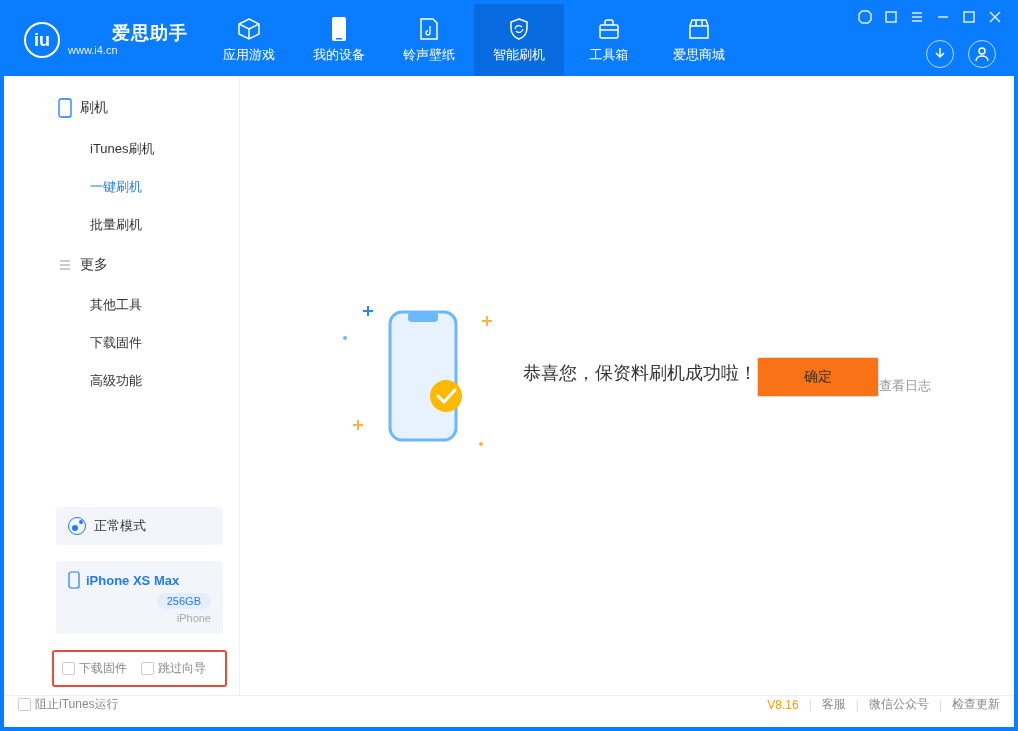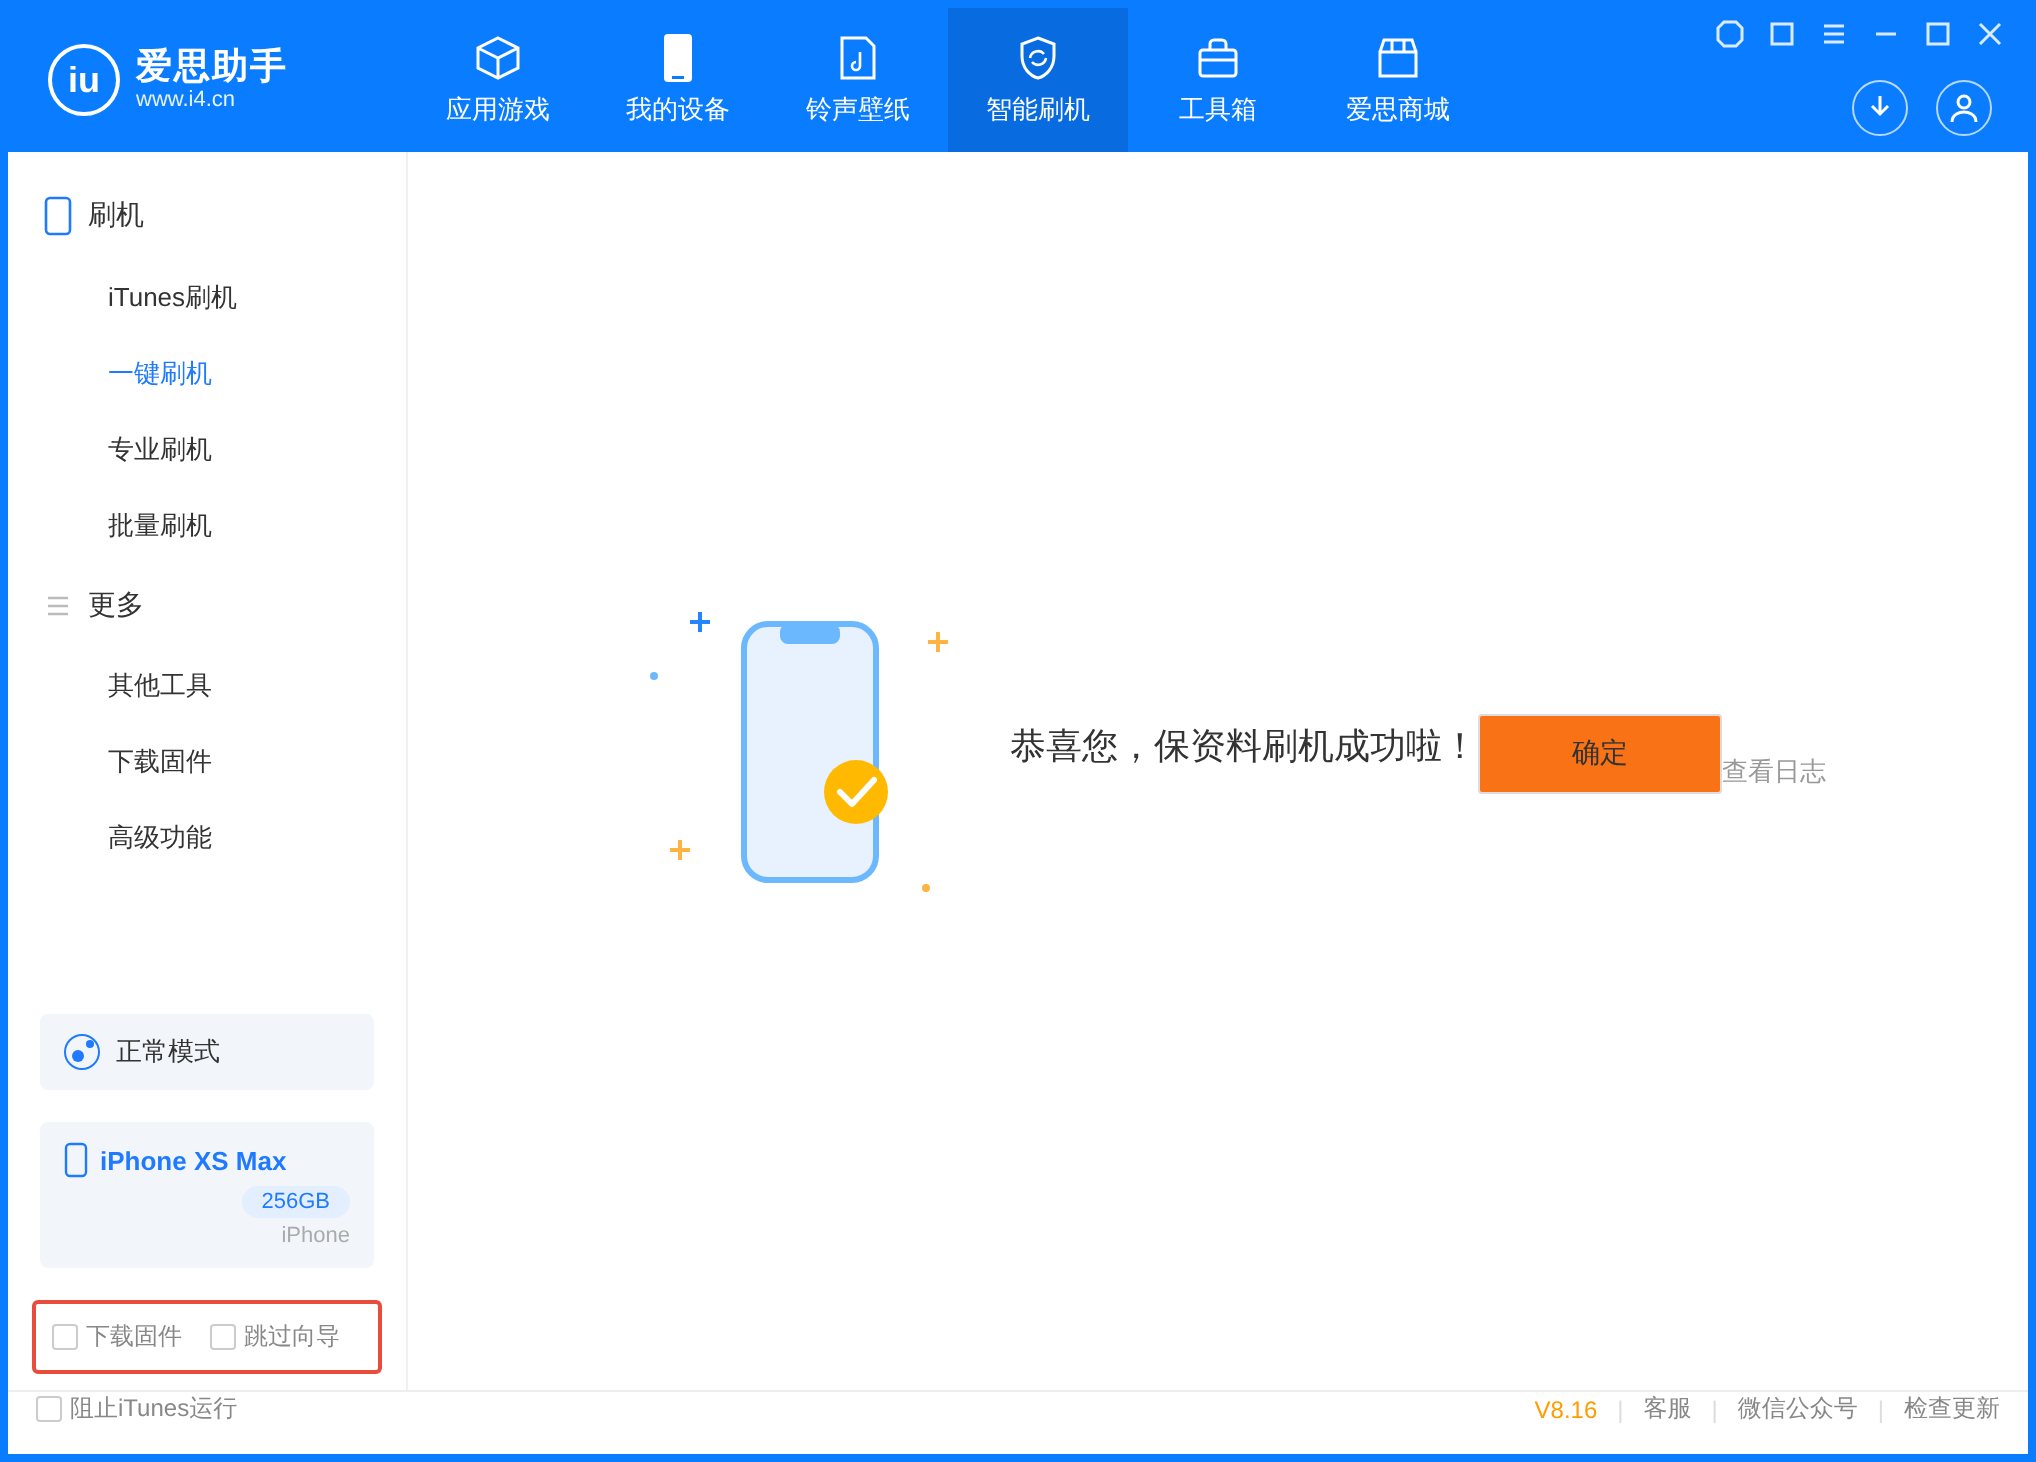--- a/index.html
+++ b/index.html
@@ -4,39 +4,39 @@
 <style>
 * { margin: 0; padding: 0; box-sizing: border-box; font-family: "Microsoft YaHei", "PingFang SC", sans-serif; }
 body { background: #fff; }
 .app { width: 1018px; height: 731px; border: 4px solid #0a7cff; display: flex; flex-direction: column; position: relative; }
 
 
 .header { background: #0a7cff; height: 72px; display: flex; align-items: stretch; color: #fff; position: relative; }
 .logo-block { display: flex; align-items: center; padding-left: 20px; width: 200px; }
 .logo-icon { width: 36px; height: 36px; border-radius: 50%; border: 2px solid #fff; display: flex; align-items: center; justify-content: center; font-weight: bold; font-size: 18px; margin-right: 8px; font-family: Arial; }
 .logo-text { line-height: 1.1; }
-.logo-title { font-size: 18px; font-weight: bold; letter-spacing: 1px; }
+.logo-title { font-size: 18px; font-weight: bold; letter-spacing: 1px; margin-left: 44px; }
 .logo-sub { font-size: 11px; opacity: 0.9; }
 .nav-tabs { display: flex; flex: 1; }
 .nav-tab { width: 90px; display: flex; flex-direction: column; align-items: center; justify-content: center; font-size: 13px; cursor: pointer; position: relative; }
 .nav-tab.active { background: rgba(0,0,0,0.12); }
 .nav-icon { width: 26px; height: 26px; margin-bottom: 4px; display: flex; align-items: center; justify-content: center; }
 .nav-icon svg { fill: #fff; }
 
 .window-controls-top { position: absolute; top: 6px; right: 12px; display: flex; gap: 12px; align-items: center; }
 .wc-item { width: 14px; height: 14px; cursor: pointer; opacity: 0.85; }
 .wc-item svg { stroke: #fff; fill: none; stroke-width: 1.5; }
 
 .header-right { position: absolute; bottom: 8px; right: 18px; display: flex; gap: 14px; align-items: center; }
 .hr-icon { width: 28px; height: 28px; border-radius: 50%; border: 1.5px solid rgba(255,255,255,0.7); display: flex; align-items: center; justify-content: center; cursor: pointer; }
 .hr-icon svg { stroke: #fff; fill: none; stroke-width: 1.5; }
 
 
 .body { flex: 1; display: flex; overflow: hidden; }
-.sidebar { width: 200px; border-right: 1px solid #eef0f2; display: flex; flex-direction: column; background: #fff; padding-top: 10px; }
+.sidebar { width: 200px; border-right: 1px solid #eef0f2; display: flex; flex-direction: column; background: #fff; padding-top: 10px; margin-left: 36px; }
 .side-section { }
 .side-header { display: flex; align-items: center; padding: 12px 18px; font-size: 14px; color: #333; gap: 8px; }
 .side-header svg { fill: none; stroke-width: 1.3; }
 .side-item { padding: 10px 16px 10px 50px; font-size: 13px; color: #333; cursor: pointer; }
 .side-item.active { color: #1f7aff; }
 .side-spacer { flex: 1; }
 
 .device-box { margin: 8px 16px; border-radius: 4px; padding: 10px 12px; font-size: 13px; text-align: right; }
 .device-box.mode { background: #f2f6fb; display: flex; align-items: center; gap: 8px; color: #333; }
 .mode-icon { width: 18px; height: 18px; border: 1.5px solid #1f7aff; border-radius: 50%; display: flex; align-items: center; justify-content: center; }
@@ -181,21 +181,20 @@
     <div class="sidebar">
       <div class="side-section">
         <div class="side-header">
           <svg width="14" height="20" viewBox="0 0 14 20">
               <rect x="1" y="1" width="12" height="18" rx="2" stroke="#1f7aff"></rect>
             </svg>
           <span>刷机</span>
         </div>
         <div class="side-item">iTunes刷机</div>
         <div class="side-item active">一键刷机</div>
-        <div class="side-item">专业刷机</div>
         <div class="side-item">批量刷机</div>
       </div>
       <div class="side-section">
         <div class="side-header">
           <svg width="14" height="14" viewBox="0 0 14 14">
               <path d="M2 3 H12 M2 7 H12 M2 11 H12" stroke="#bbb"></path>
             </svg>
           <span>更多</span>
         </div>
         <div class="side-item">其他工具</div>

